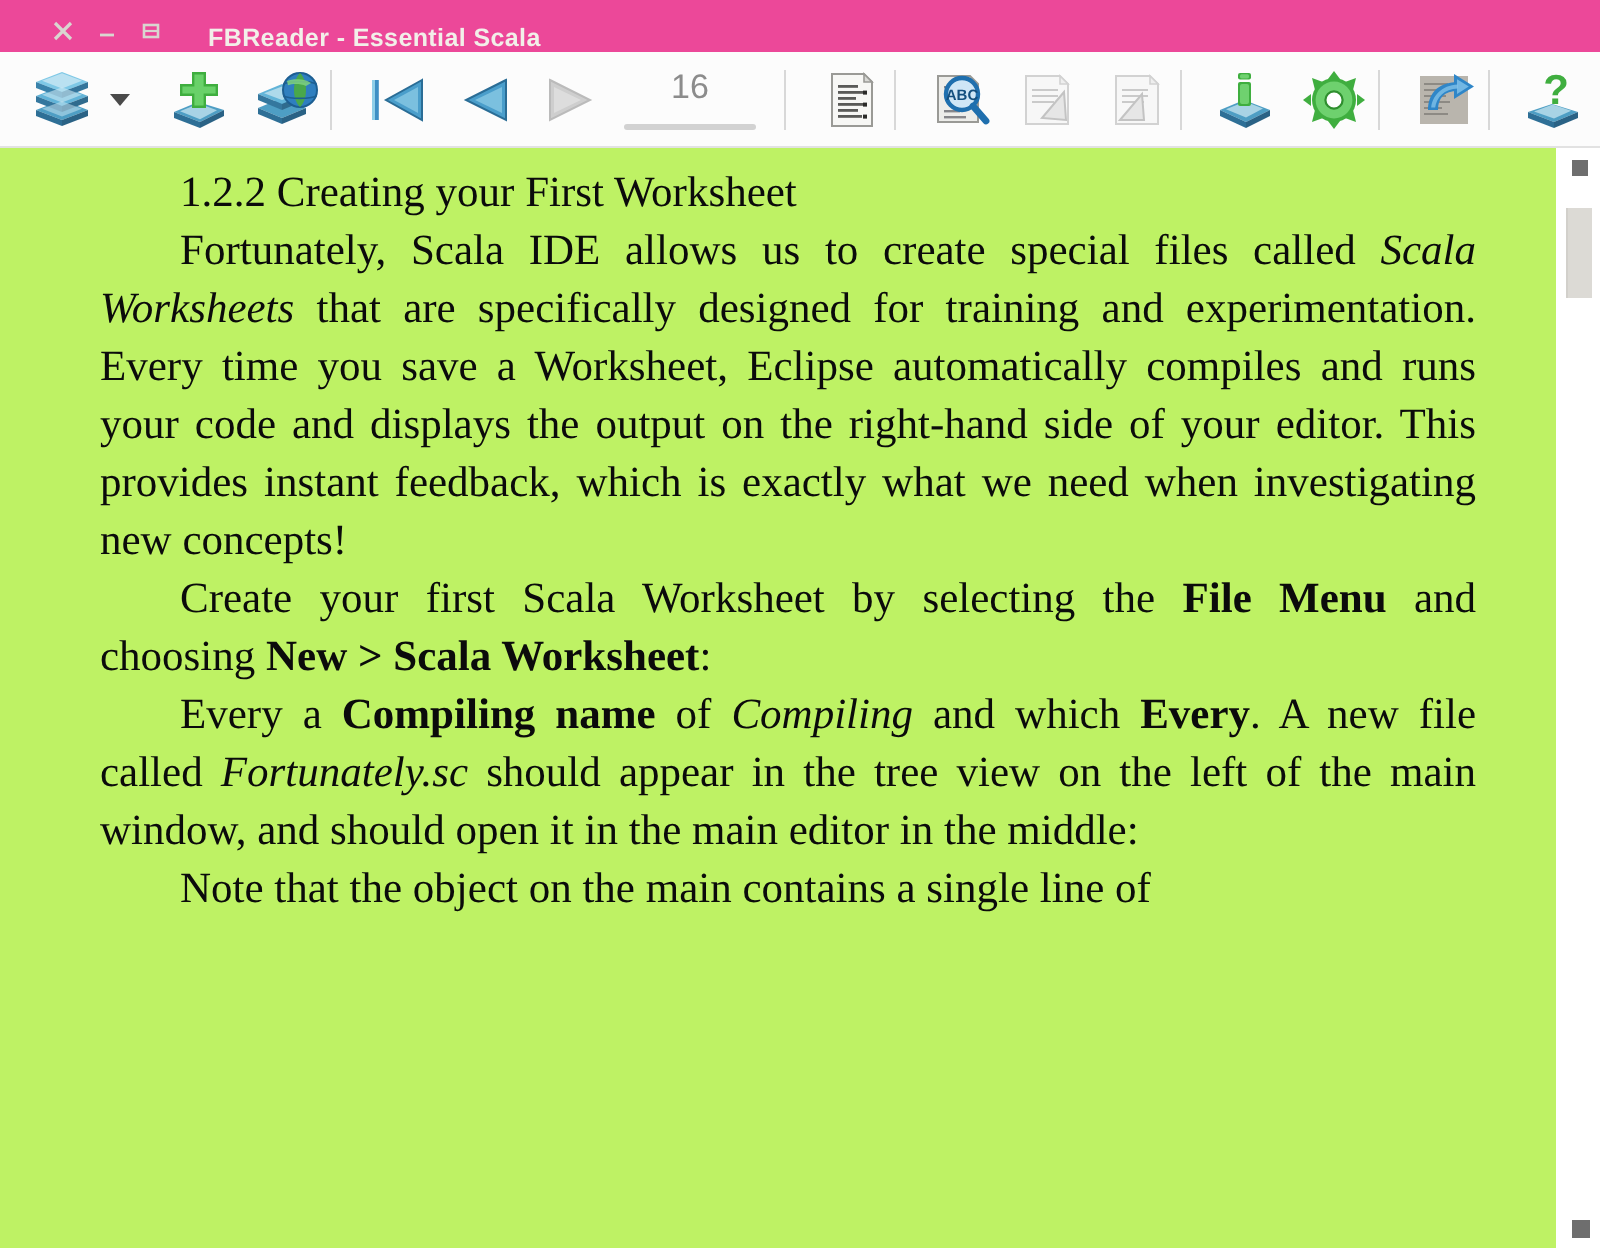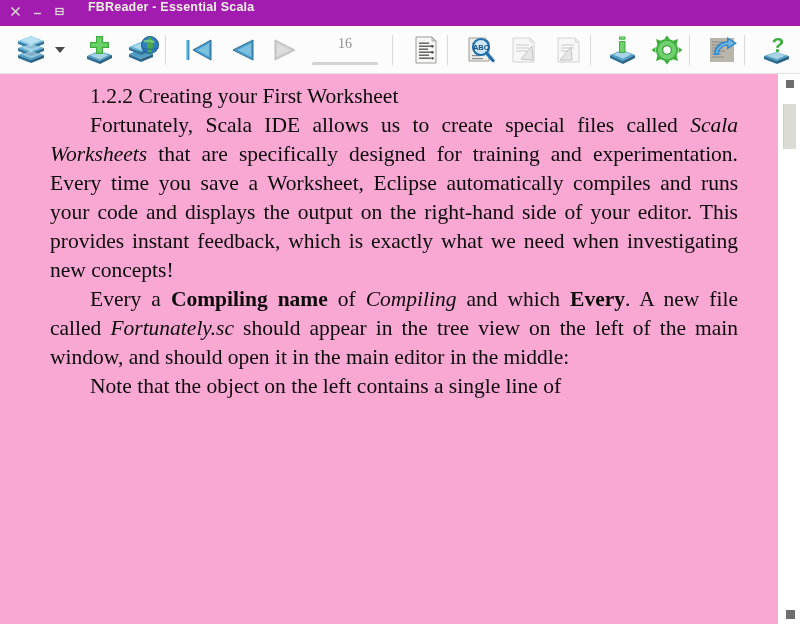--- a/index.html
+++ b/index.html
@@ -18,25 +18,25 @@
     height: 624px;
     position: relative;
     display: flex;
     flex-direction: column;
     background: #ffffff;
   }
 
   
   .titlebar {
     height: 26px;
-    background: #a21caf;
-    display: flex;
-    align-items: flex-start;
-    flex: 0 0 auto;
-    padding-left: 4px;
+    background: #ec4899;
+    display: flex;
+    align-items: flex-end;
+    flex: 0 0 auto;
+    padding-left: 20px;
     box-sizing: border-box;
   }
   .wbtns {
     display: flex;
     align-items: center;
     gap: 0px;
   }
   .wbtn {
     width: 22px;
     height: 22px;
@@ -107,39 +107,39 @@
     width: 72px;
     height: 40px;
     display: flex;
     flex-direction: column;
     justify-content: center;
     align-items: center;
     flex: 0 0 auto;
     margin: 0 6px;
   }
   .pagefield .val {
-    font-size: 14px;
+    font-size: 17px;
     color: #8c8c8c;
-    font-family: Liberation Serif, serif;
+    font-family: Liberation Sans, sans-serif;
     line-height: 20px;
     height: 20px;
   }
   .pagefield .track {
     width: 66px;
     height: 3px;
     background: #d2d2d2;
     border-radius: 2px;
     margin-top: 8px;
   }
 
   
   .content {
     flex: 1 1 auto;
     position: relative;
-    background: #f9a8d4;
+    background: #bef264;
     overflow: hidden;
   }
   .page {
     position: absolute;
     left: 0;
     top: 0;
     right: 22px;
     bottom: 0;
     padding: 8px 40px 0 50px;
     box-sizing: border-box;
@@ -434,24 +434,25 @@
   </div>
 
   <div class="content">
     <div class="page">
 
       <p><span>1.2.2 Creating your First Worksheet</span></p>
 
 
       <p><span>Fortunately, Scala IDE allows us to create special files called </span><i>Scala Worksheets</i><span> that are specifically designed for train­ing and experimentation. Every time you save a Worksheet, Eclipse automatically compiles and runs your code and displays the output on the right-hand side of your editor. This provides instant feedback, which is exactly what we need when investi­gating new concepts!</span></p>
 
+      <p><span>Create your first Scala Worksheet by selecting the </span><b>File Menu</b><span> and choosing </span><b>New &gt; Scala Worksheet</b><span>:</span></p>
 
       <p><span>Every a </span><b>Compiling name</b><span> of </span><i>Compiling</i><span> and which </span><b>Every</b><span>. A new file called </span><i>Fortunately.sc</i><span> should appear in the tree view on the left of the main window, and should open it in the main edi­tor in the middle:</span></p>
 
-      <p><span>Note that the object on the left contains a single line of</span></p>
+      <p><span>Note that the object on the main contains a single line of</span></p>
 
     </div>
 
     <div class="vscroll">
       <div class="marktop"></div>
       <div class="thumb"></div>
       <div class="markbot"></div>
     </div>
   </div>
 

